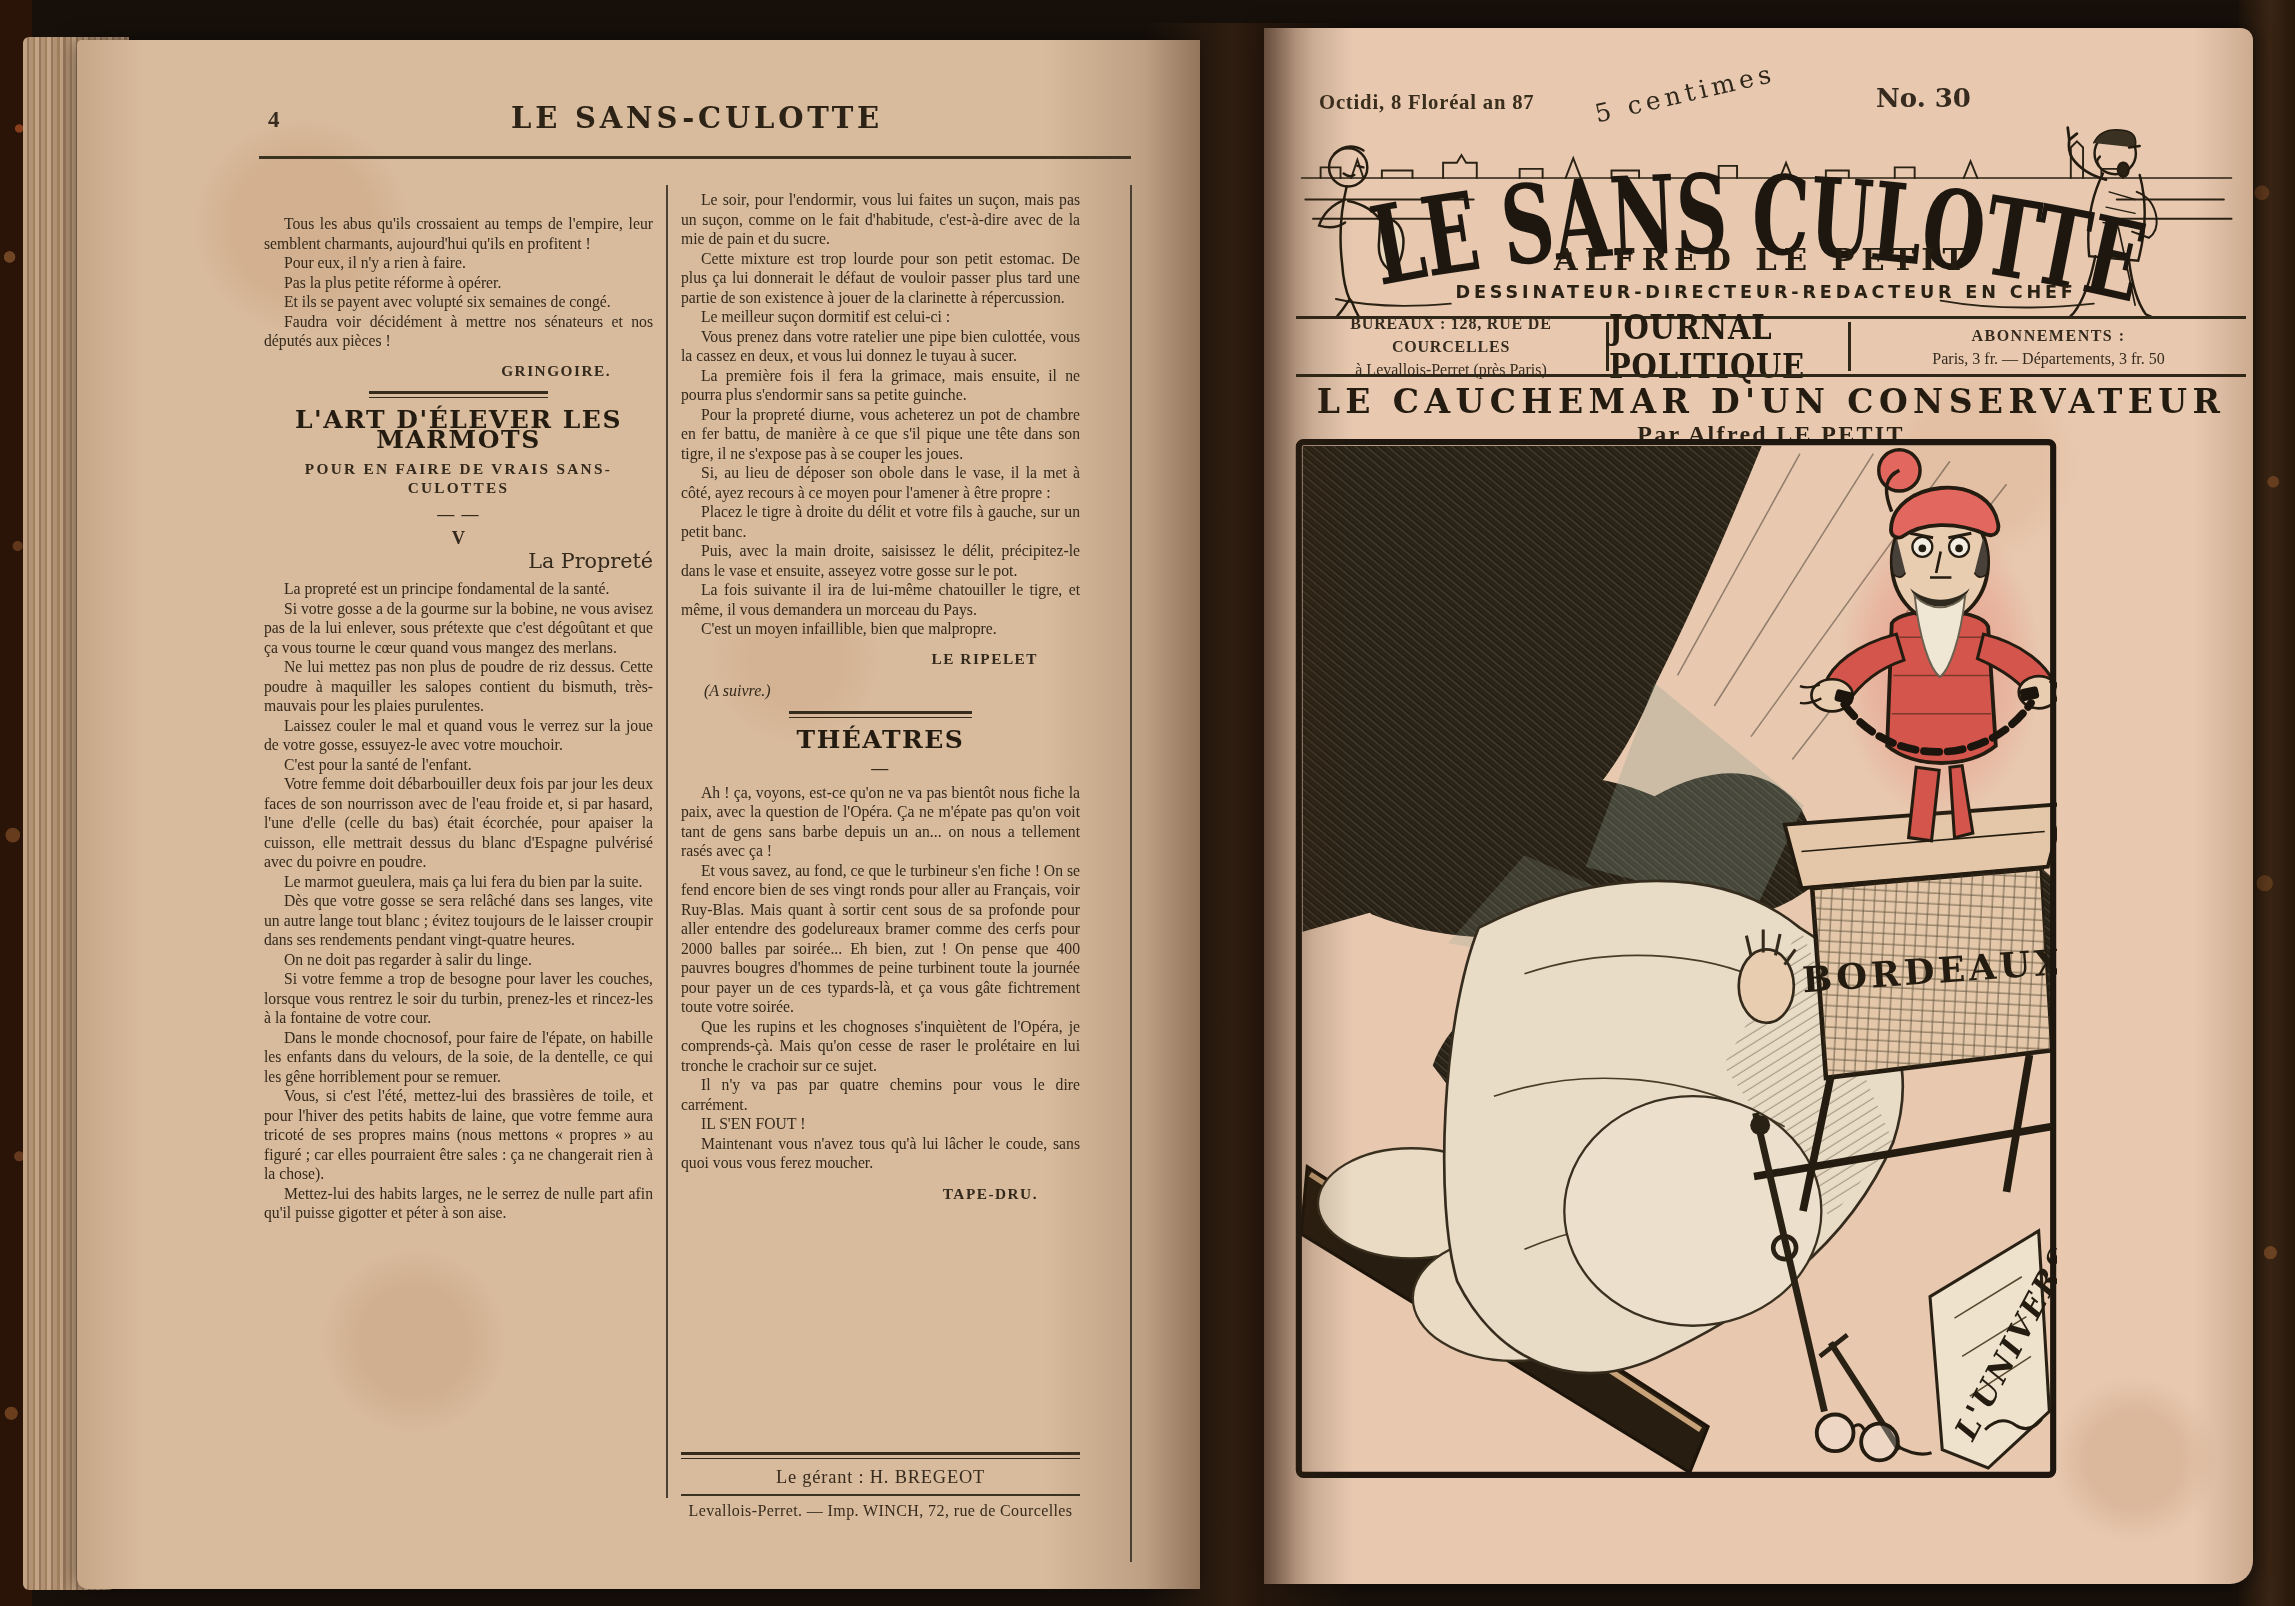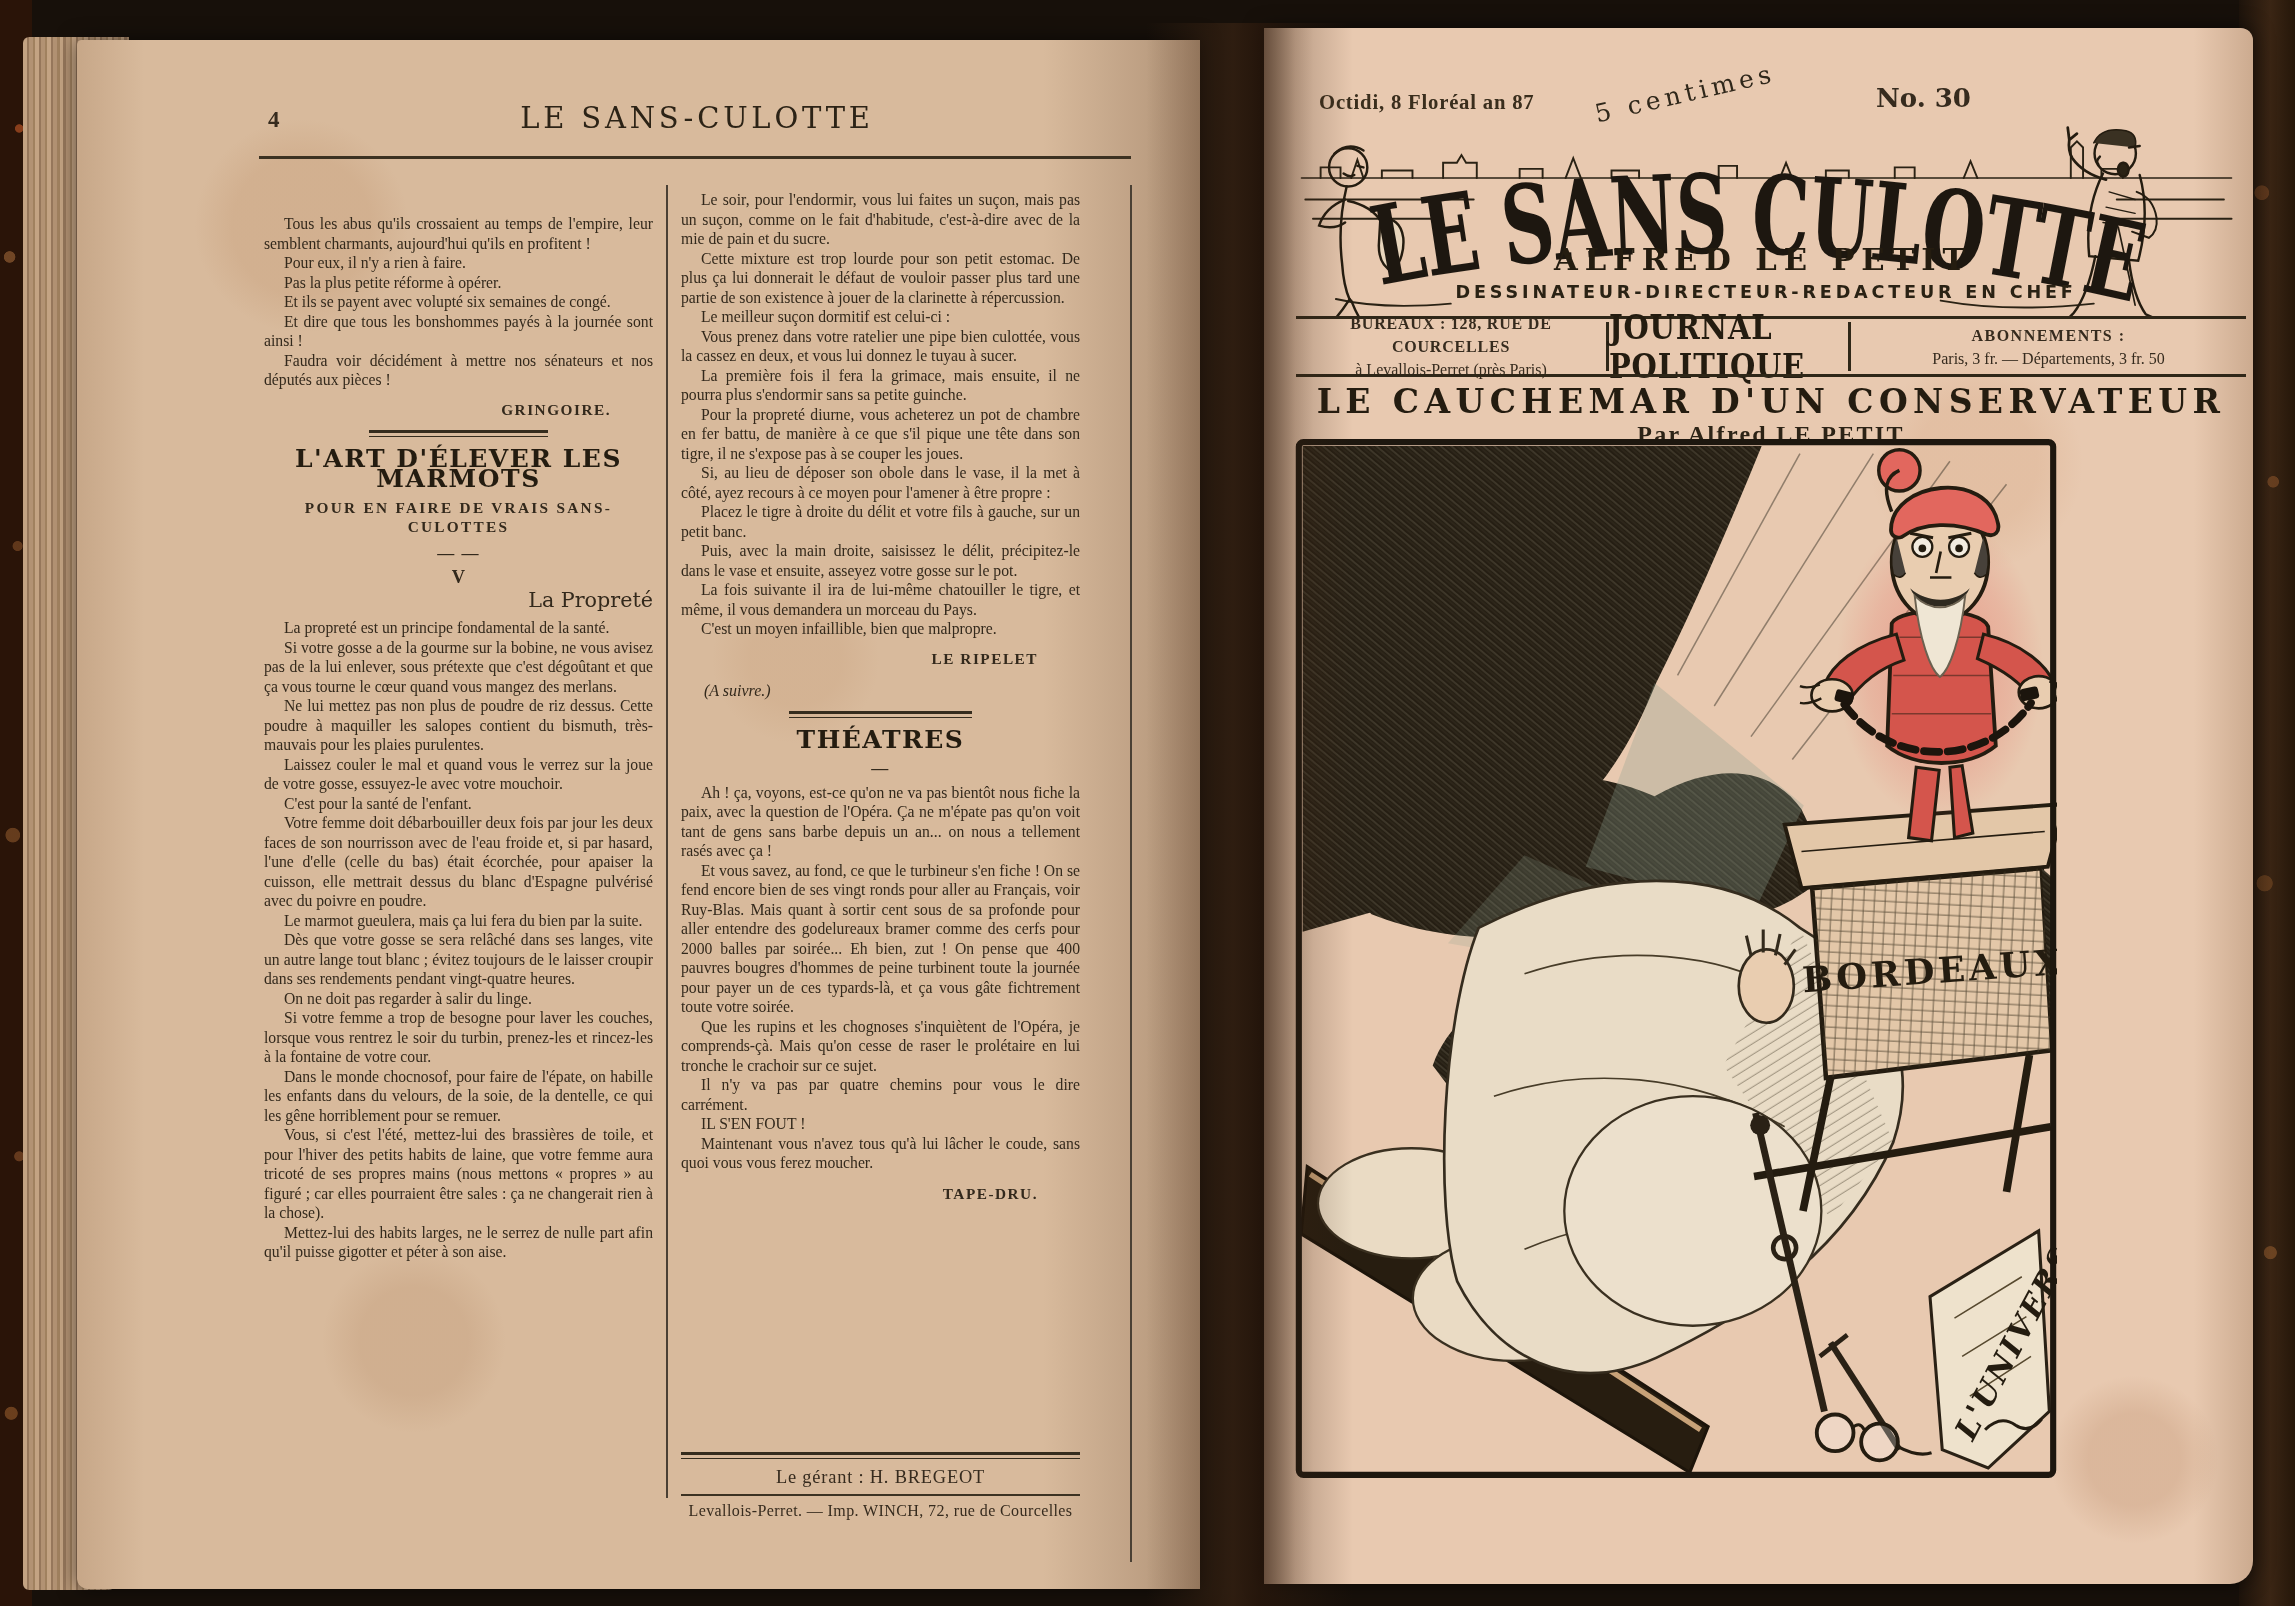--- a/index.html
+++ b/index.html
@@ -50,21 +50,21 @@
       radial-gradient(circle at 72% 28%, rgba(190,120,70,.12) 0 61px, transparent 107px),
       radial-gradient(circle at 40% 70%, rgba(190,120,70,.09) 0 77px, transparent 122px),
       radial-gradient(circle at 88% 92%, rgba(150,90,50,.16) 0 46px, transparent 84px),
       linear-gradient(90deg, rgba(80,50,28,.35) 0%, rgba(80,50,28,0) 5%, rgba(80,50,28,0) 94%, rgba(120,80,45,.25) 100%),
       #e8c9b0;
     border-radius:0 12.2px 23px 0;z-index:2;}
   .left-page, .right-page{box-shadow:0 0 20px rgba(0,0,0,.55);}
   
   .lp-pageno{position:absolute;left:191px;top:67px;font-size:23px;font-weight:bold;}
   .lp-runtitle{position:absolute;left:184px;top:61px;width:872px;text-align:center;
-    font-family:"DejaVu Serif",serif;font-weight:normal;font-size:29px;letter-spacing:3.8px;color:#2c2316;}
+    font-family:"DejaVu Serif",serif;font-weight:bold;font-size:29px;letter-spacing:3.8px;color:#2c2316;}
   .lp-headrule{position:absolute;left:182px;top:116px;width:872px;height:3.1px;background:#3c3222;}
   .col{position:absolute;top:150px;font-size:15.7px;line-height:19.5px;text-align:justify;overflow:hidden;color:#33291c;}
   .col p{margin:0;text-indent:20px;}
   .col1{left:187px;width:389px;height:1333px;margin-top:24px;}
   .col2{left:604px;width:399px;height:1264px;}
   .col-divider{position:absolute;left:589px;top:145px;width:1.5px;height:1313px;background:#4a4034;}
   .col-rightrule{position:absolute;left:1053px;top:145px;width:1.5px;height:1377px;background:#4a4034;}
   .sig-right{text-align:right;padding-right:42px;font-weight:bold;letter-spacing:1.5px;font-size:15.3px;margin:10.7px 0 7.7px;}
   .double-rule{height:6.9px;border-top:3.1px solid #352c1d;border-bottom:1.5px solid #352c1d;width:46%;margin:10.7px auto 12.2px;}
   .art-title{font-family:"DejaVu Serif",serif;font-weight:bold;font-size:25px;text-align:center;
@@ -115,21 +115,20 @@
   <div class="lp-headrule" data-interactable="false"></div>
   <div class="col-divider" data-interactable="false"></div>
   <div class="col-rightrule" data-interactable="false"></div>
 
   <div class="col col1" data-interactable="false">
     <div data-interactable="false">
         <p data-interactable="false">Tous les abus qu'ils crossaient au temps de l'empire, leur semblent charmants, aujourd'hui qu'ils en profitent !</p>
         <p data-interactable="false">Pour eux, il n'y a rien à faire.</p>
         <p data-interactable="false">Pas la plus petite réforme à opérer.</p>
         <p data-interactable="false">Et ils se payent avec volupté six semaines de congé.</p>
-        <p data-interactable="false">Et dire que tous les bonshommes payés à la journée sont ainsi !</p>
         <p data-interactable="false">Faudra voir décidément à mettre nos sénateurs et nos députés aux pièces !</p>
       </div>
     <div class="sig-right" data-interactable="false">GRINGOIRE.</div>
     <div class="double-rule" data-interactable="false"></div>
     <div class="art-title" data-interactable="false">L'ART D'ÉLEVER LES MARMOTS</div>
     <div class="art-sub" data-interactable="false">POUR EN FAIRE DE VRAIS SANS-CULOTTES</div>
     <div class="dash-sep" data-interactable="false">— —</div>
     <div class="sec-num" data-interactable="false">V</div>
     <div class="sec-title" data-interactable="false">La Propreté</div>
     <div data-interactable="false">

